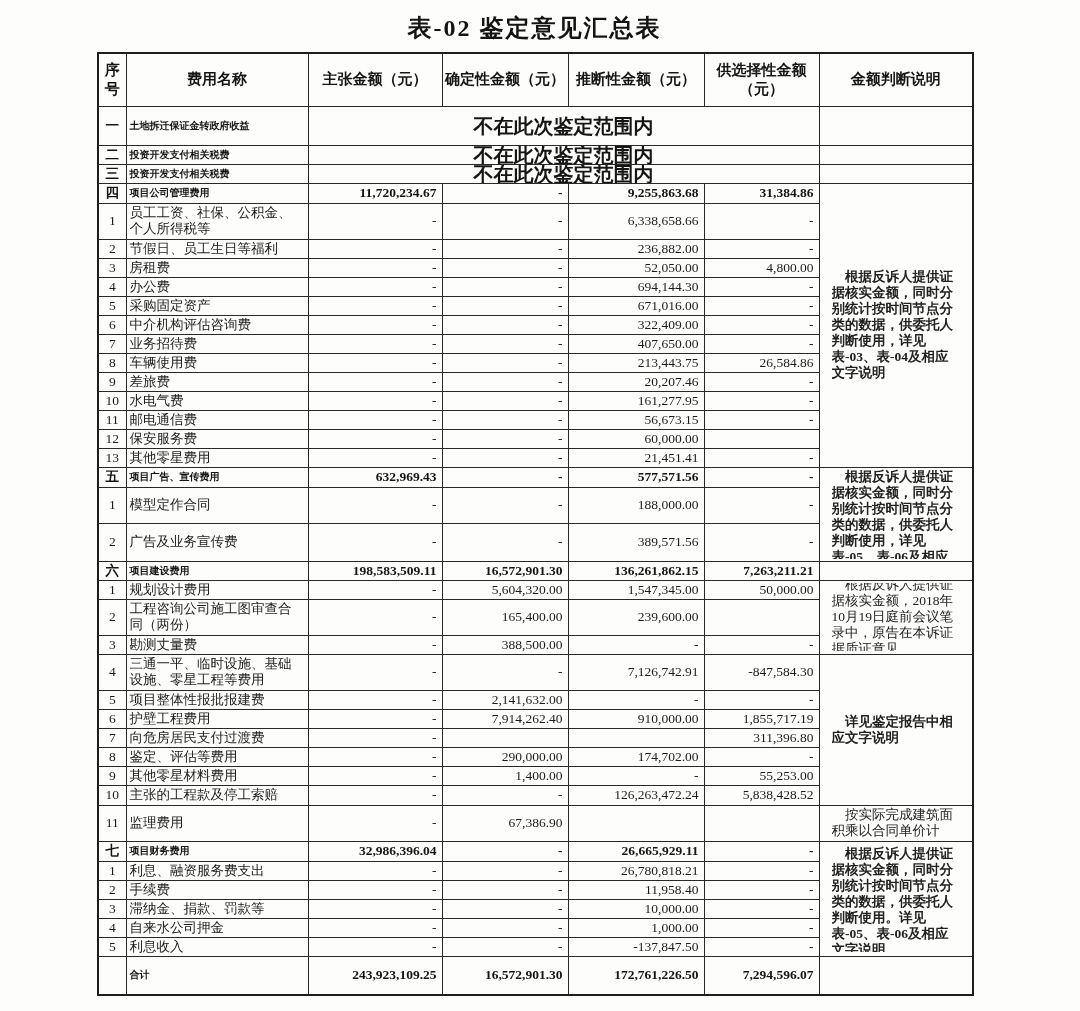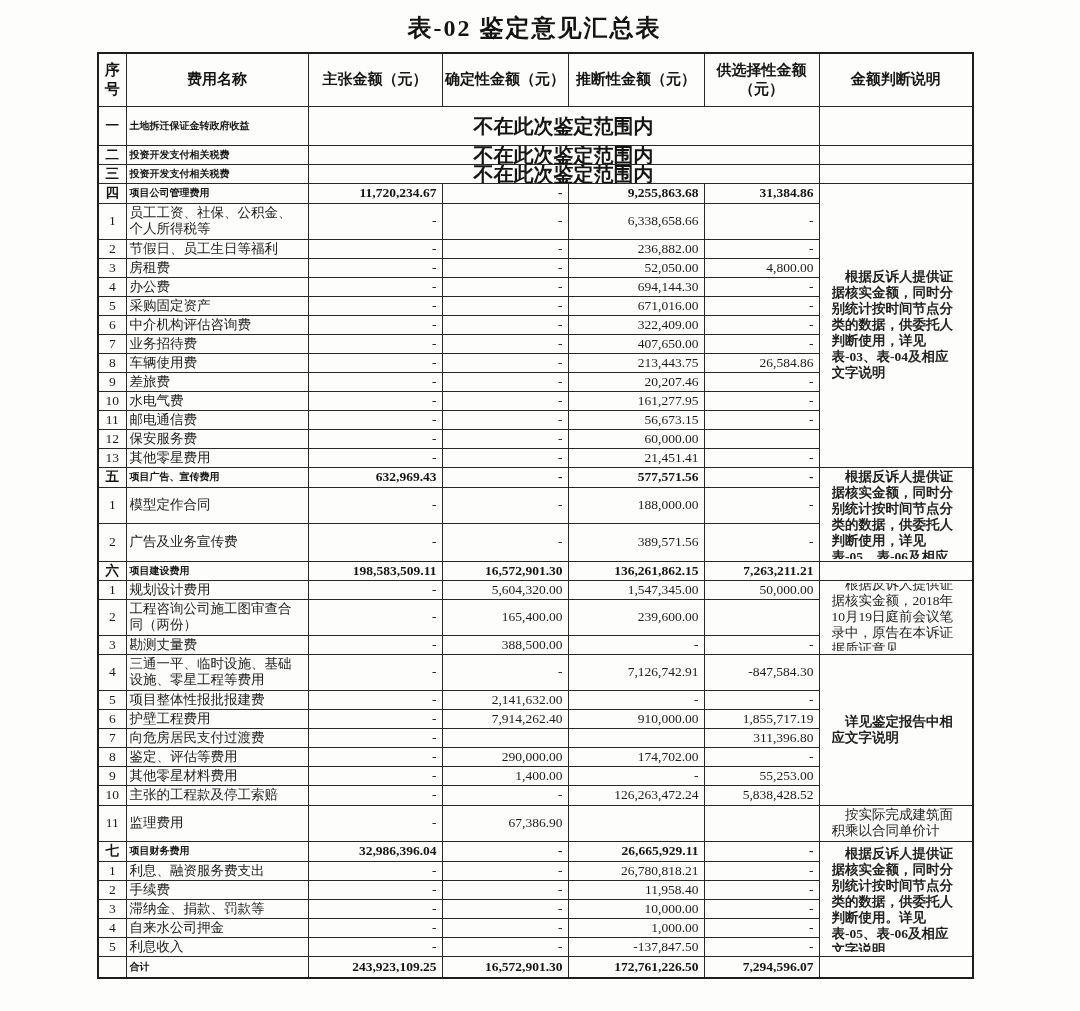--- a/index.html
+++ b/index.html
@@ -412,21 +412,21 @@
           <td class="amt">-</td>
         </tr>
         <tr style="height: 18px;">
           <td class="no">5</td>
           <td class="name">利息收入</td>
           <td class="amt">-</td>
           <td class="amt">-</td>
           <td class="amt">-137,847.50</td>
           <td class="amt">-</td>
         </tr>
-        <tr class="section" style="height: 22px;">
+        <tr class="section" style="height: 39px;">
           <td class="no"></td>
           <td class="name">合计</td>
           <td class="amt">243,923,109.25</td>
           <td class="amt">16,572,901.30</td>
           <td class="amt">172,761,226.50</td>
           <td class="amt">7,294,596.07</td>
           <td class="remark" rowspan="1">
             <div class="remark-inner" style="height: 18px;">
               <p></p>
             </div>

